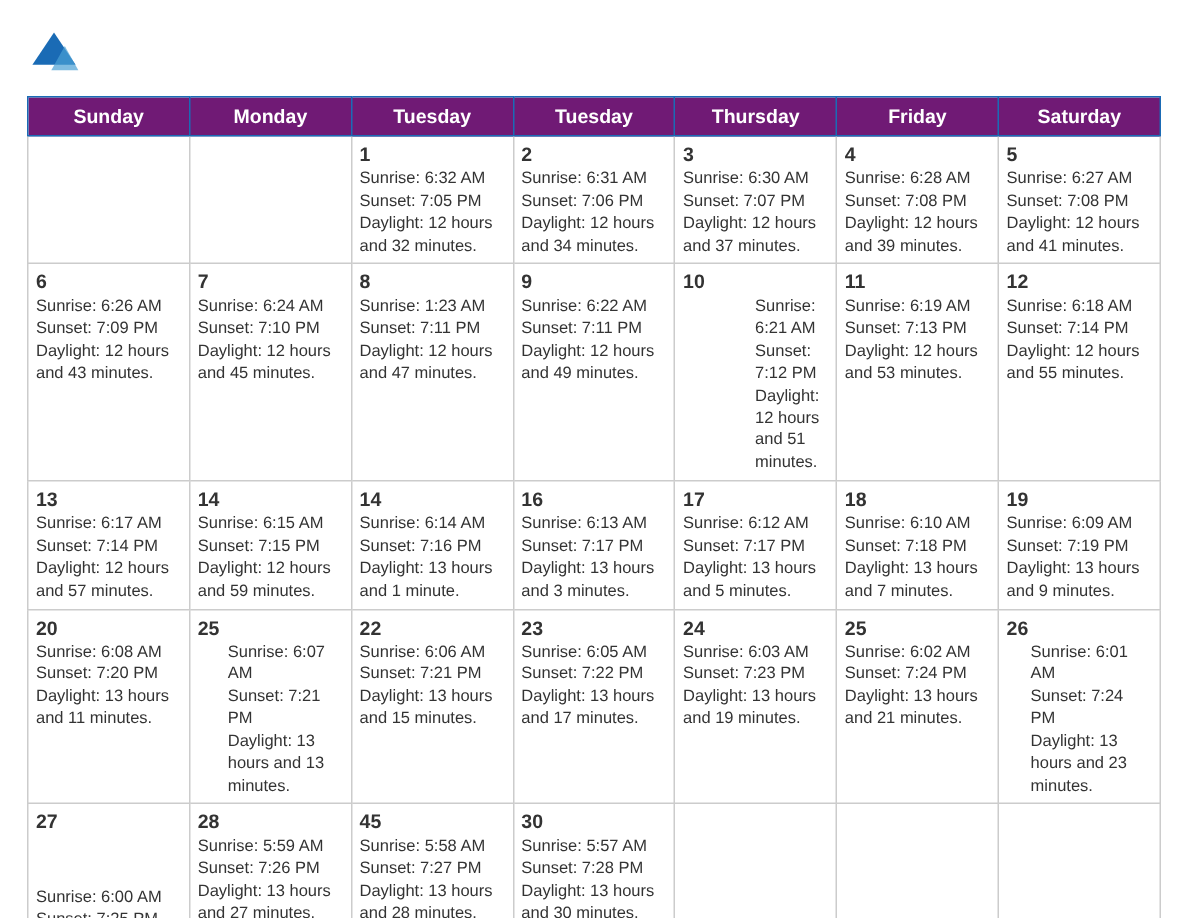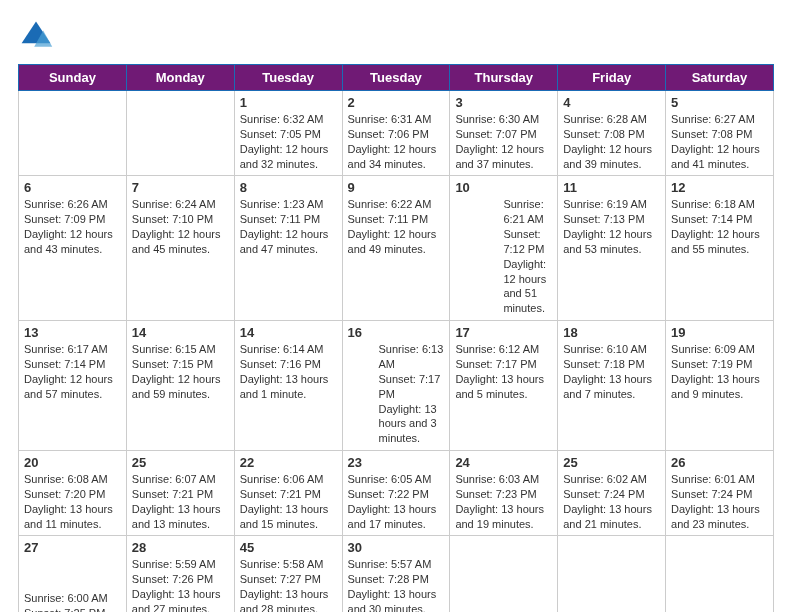--- a/index.html
+++ b/index.html
@@ -228,21 +228,21 @@
 Daylight: 12 hours and 59 minutes.</div>
           </td>
           <td>
             <span class="day-num">14</span>
             <div class="day-info" style="white-space: pre-line;">Sunrise: 6:14 AM
 Sunset: 7:16 PM
 Daylight: 13 hours and 1 minute.</div>
           </td>
           <td>
             <span class="day-num">16</span>
-            <div class="day-info" style="white-space: pre-line; margin-left: 31px;">Sunrise: 6:13 AM
+            <div class="day-info" style="white-space: pre-line;">Sunrise: 6:13 AM
 Sunset: 7:17 PM
 Daylight: 13 hours and 3 minutes.</div>
           </td>
           <td>
             <span class="day-num">17</span>
             <div class="day-info" style="white-space: pre-line;">Sunrise: 6:12 AM
 Sunset: 7:17 PM
 Daylight: 13 hours and 5 minutes.</div>
           </td>
           <td>
@@ -260,21 +260,21 @@
         </tr>
         <tr>
           <td>
             <span class="day-num">20</span>
             <div class="day-info" style="white-space: pre-line;">Sunrise: 6:08 AM
 Sunset: 7:20 PM
 Daylight: 13 hours and 11 minutes.</div>
           </td>
           <td>
             <span class="day-num">25</span>
-            <div class="day-info" style="white-space: pre-line;">Sunrise: 6:07 AM
+            <div class="day-info" style="white-space: pre-line; margin-left: 20px;">Sunrise: 6:07 AM
 Sunset: 7:21 PM
 Daylight: 13 hours and 13 minutes.</div>
           </td>
           <td>
             <span class="day-num">22</span>
             <div class="day-info" style="white-space: pre-line;">Sunrise: 6:06 AM
 Sunset: 7:21 PM
 Daylight: 13 hours and 15 minutes.</div>
           </td>
           <td>
@@ -290,21 +290,21 @@
 Daylight: 13 hours and 19 minutes.</div>
           </td>
           <td>
             <span class="day-num">25</span>
             <div class="day-info" style="white-space: pre-line;">Sunrise: 6:02 AM
 Sunset: 7:24 PM
 Daylight: 13 hours and 21 minutes.</div>
           </td>
           <td>
             <span class="day-num">26</span>
-            <div class="day-info" style="white-space: pre-line;">Sunrise: 6:01 AM
+            <div class="day-info" style="white-space: pre-line; margin-left: 16px;">Sunrise: 6:01 AM
 Sunset: 7:24 PM
 Daylight: 13 hours and 23 minutes.</div>
           </td>
         </tr>
         <tr>
           <td>
             <span class="day-num">27</span>
             <div class="day-info" style="white-space: pre-line; margin-top: 36px;">Sunrise: 6:00 AM
 Sunset: 7:25 PM
 Daylight: 13 hours and 25 minutes.</div>

